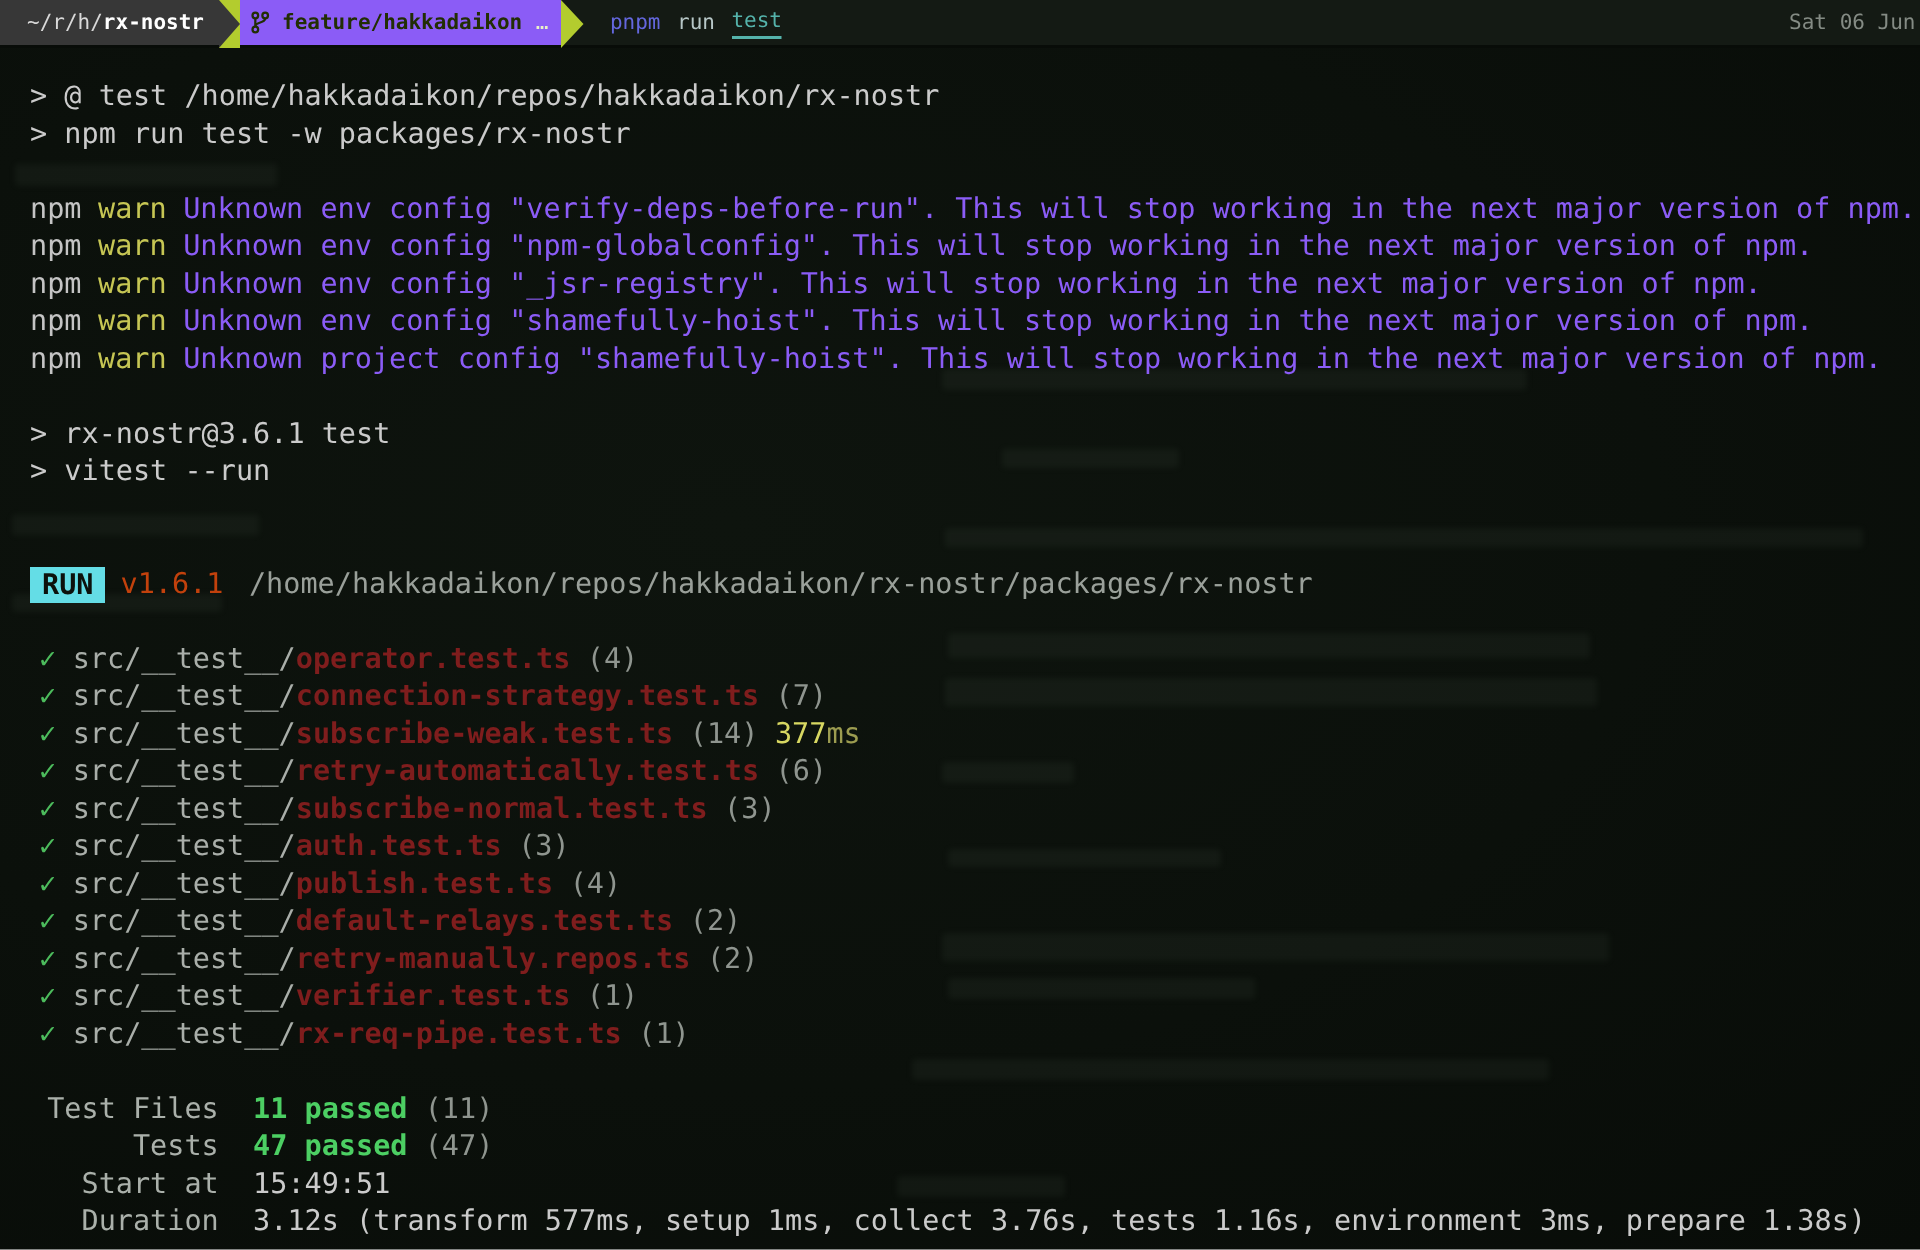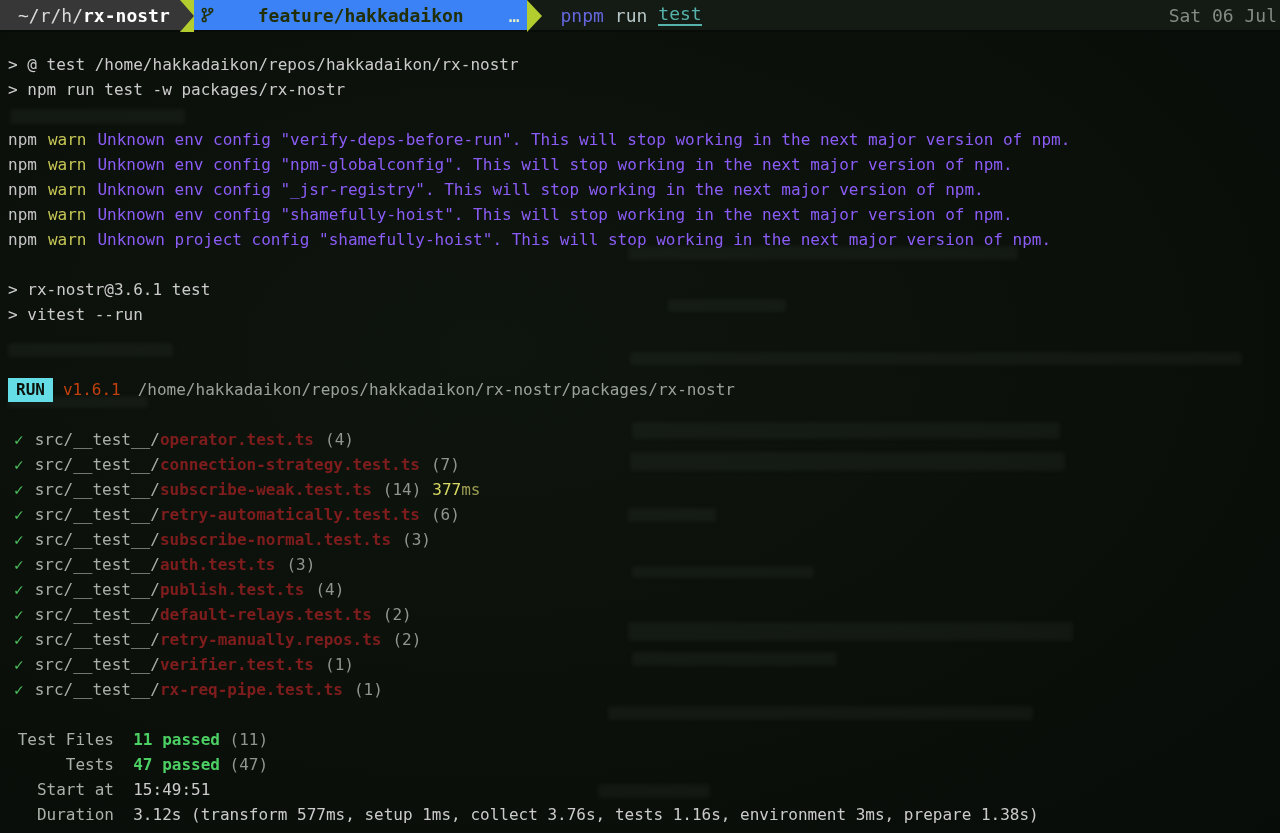--- a/index.html
+++ b/index.html
@@ -7,58 +7,58 @@
   body {
     font-family:"DejaVu Sans Mono", monospace;
     background: radial-gradient(ellipse at 38% 42%, #0e140e 0%, #0b100b 55%, #080c08 100%);
     position:relative;
     color:#cbcbcb;
   }
 
   
   .topbar {
     height:32px; display:flex; align-items:stretch;
-    background:#141a14; font-size:18px;
+    background:#141a14; font-size:14px;
     border-bottom:2px solid #080c08;
     position:relative; z-index:5;
   }
   .seg-path {
     background:#373737; display:flex; align-items:center;
     padding:0 10px 0 18px; color:#d9d9d9;
   }
   .seg-path .repo { font-weight:bold; color:#ffffff; }
   .arrow-dark {
     width:0; height:0;
     border-left:14px solid #373737;
     border-top:16px solid #b3cc2e;
     border-bottom:16px solid #b3cc2e;
   }
   .seg-branch {
-    background:#3b82f6; display:flex; align-items:center;
-    padding:0 8px 0 6px; color:#222e04; font-weight:bold;gap:36px;
+    background:#8b5cf6; display:flex; align-items:center;
+    padding:0 8px 0 6px; color:#222e04; font-weight:bold;
   }
   .seg-branch .ellipsis { color:#eaf2c8; font-weight:normal; margin-left:9px; }
   .branch-icon { margin-right:7px; display:inline-flex; }
   .arrow-green {
     width:0; height:0;
     border-left:15px solid #b3cc2e;
     border-top:16px solid transparent;
     border-bottom:16px solid transparent;
   }
   .topbar-cmd { display:flex; align-items:center; margin-left:18px; white-space:pre; }
   .cmd-pnpm { color:#6467dd; }
   .cmd-run  { color:#b7c7c7; margin-left:11px; }
   .cmd-test { color:#55b3ab; margin-left:11px; border-bottom:2px solid #55b3ab; line-height:20px; }
   .topbar-spacer { flex:1; }
   .topbar-date { display:flex; align-items:center; color:#848b84; padding-right:3px; }
 
   
   .term {
-    position:absolute; left:0; top:52px; right:0;
-    font-size:16px; padding-left:8px;
+    position:absolute; left:12px; top:52px; right:0;
+    font-size:19px; padding-left:8px;
     z-index:2;
   }
   .row { height:25px; line-height:25px; white-space:pre; }
   .plain { color:#cbcbcb; }
   .warn-npm  { color:#c4c4c4; }
   .warn-tag  { color:#c6c654; margin:16px 11px; }
   .warn-msg  { color:#8b5cf6; }
   .run-row { display:flex; align-items:center; }
   .run-badge {
     background:#64dde6; color:#0c110c; font-weight:bold;
@@ -106,21 +106,21 @@
     <span>feature/hakkadaikon</span>
     <span class="ellipsis">…</span>
   </div>
   <div class="arrow-green"></div>
   <div class="topbar-cmd">
     <span class="cmd-pnpm">pnpm</span>
     <span class="cmd-run">run</span>
     <span class="cmd-test">test</span>
   </div>
   <div class="topbar-spacer"></div>
-  <div class="topbar-date">Sat 06 Jul</div>
+  <div class="topbar-date">Sat 06 Jun</div>
 </div>
 
 <div class="ghost" style="left:10px;top:109px;width:175px;height:15px;"></div>
 <div class="ghost" style="left:628px;top:246px;width:390px;height:14px;"></div>
 <div class="ghost" style="left:668px;top:299px;width:118px;height:13px;"></div>
 <div class="ghost" style="left:630px;top:352px;width:612px;height:13px;"></div>
 <div class="ghost" style="left:8px;top:343px;width:165px;height:14px;"></div>
 <div class="ghost" style="left:8px;top:396px;width:140px;height:12px;"></div>
 <div class="ghost" style="left:632px;top:422px;width:428px;height:17px;"></div>
 <div class="ghost" style="left:630px;top:452px;width:435px;height:19px;"></div>

